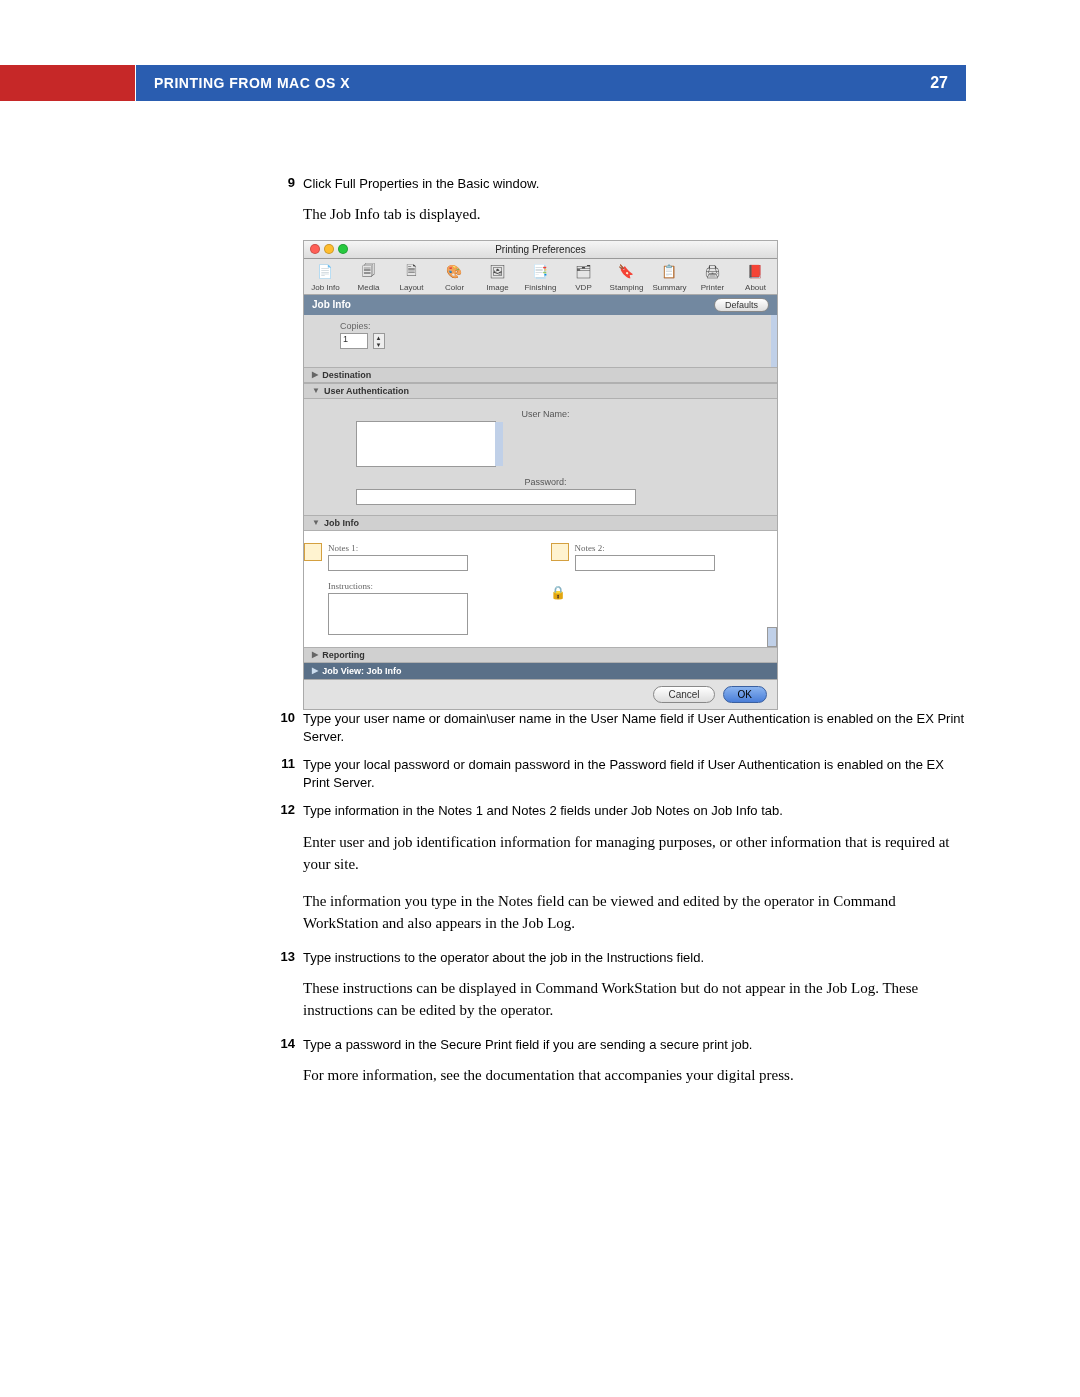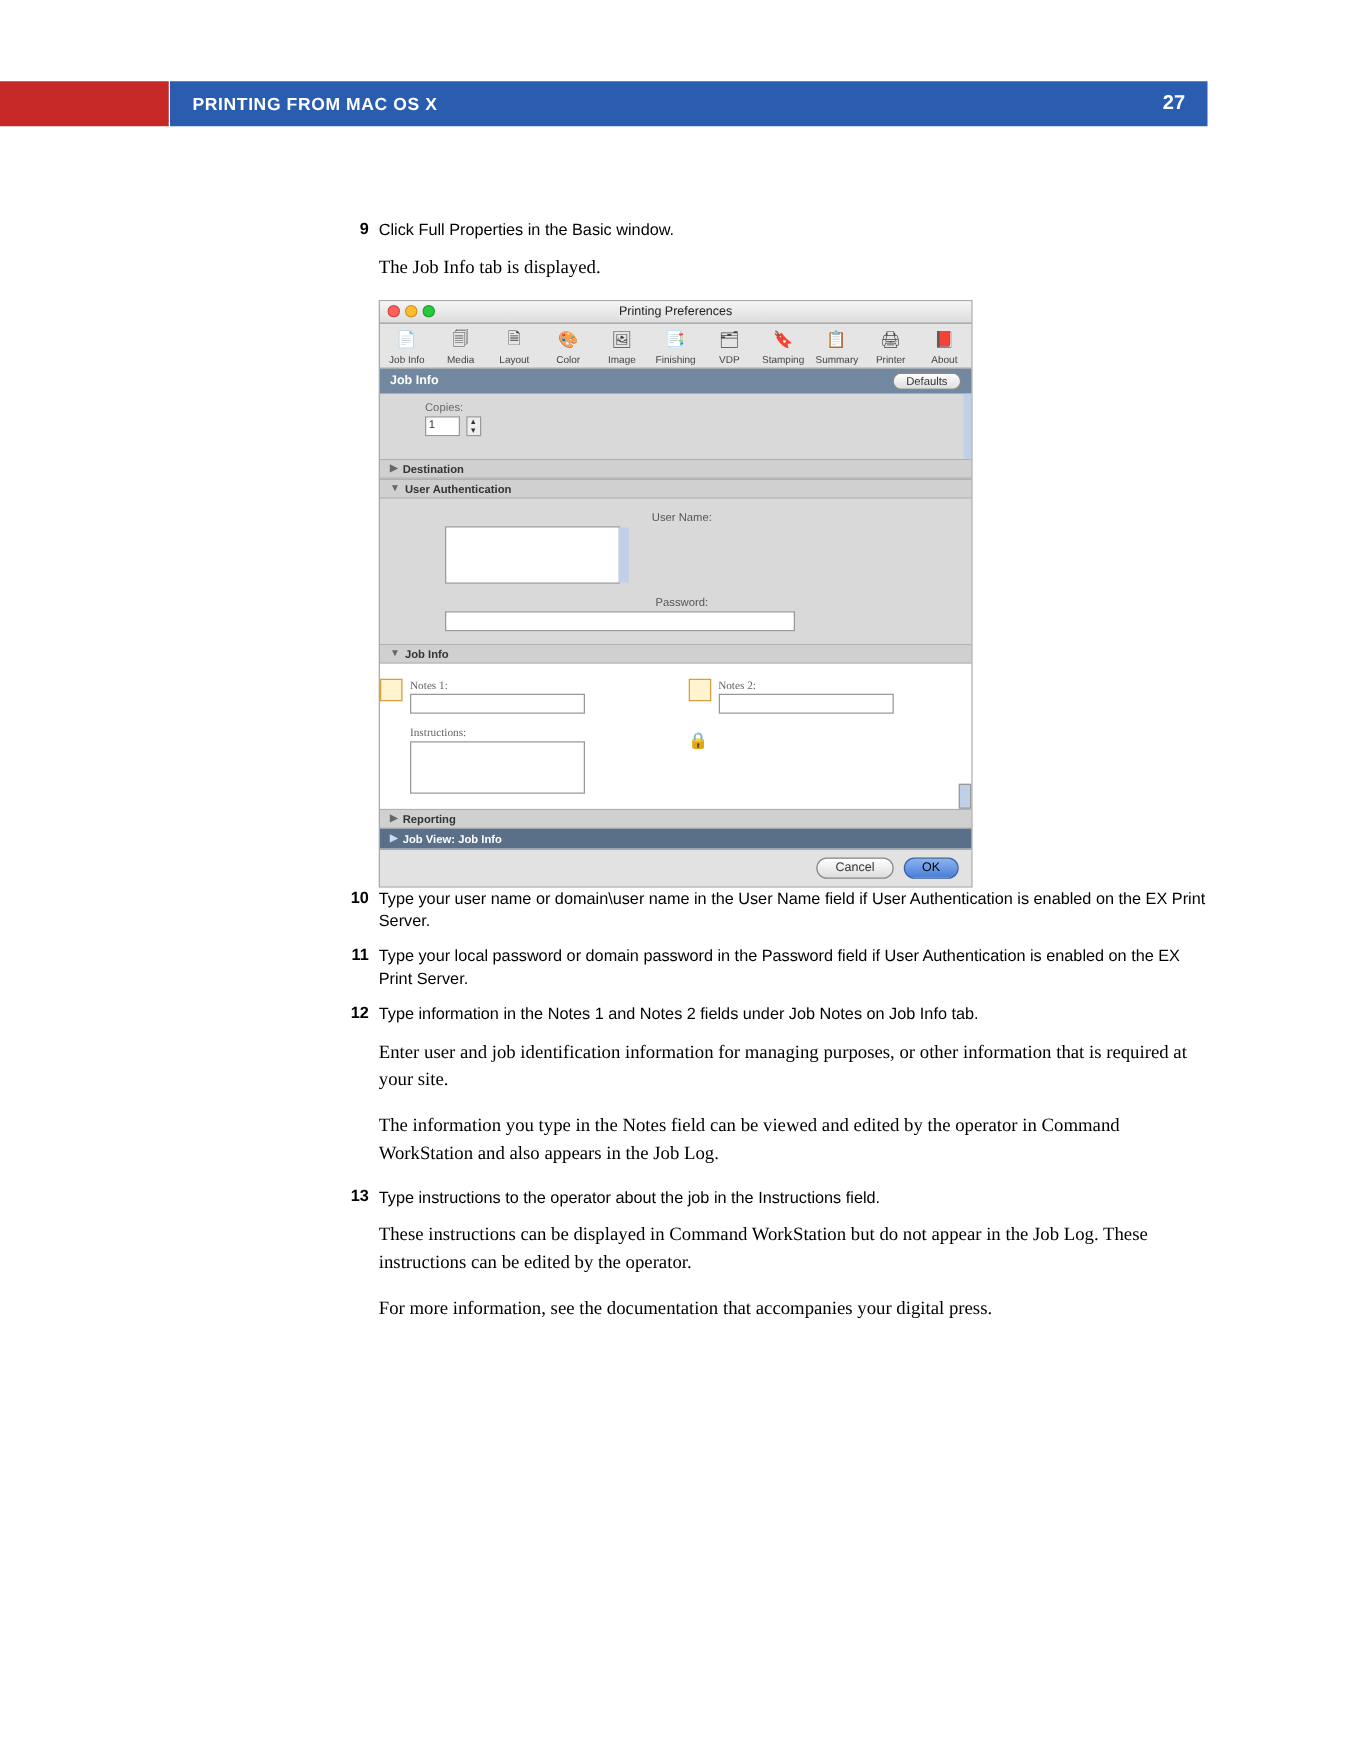--- a/index.html
+++ b/index.html
@@ -186,15 +186,19 @@
   </div>
   <div class="body-text">Enter user and job identification information for managing purposes, or other information that is required at your site.</div>
   <div class="body-text">The information you type in the Notes field can be viewed and edited by the operator in Command WorkStation and also appears in the Job Log.</div>
 
   <div class="step">
     <div class="step-num">13</div>
     <div class="step-text">Type instructions to the operator about the job in the Instructions field.</div>
   </div>
   <div class="body-text">These instructions can be displayed in Command WorkStation but do not appear in the Job Log. These instructions can be edited by the operator.</div>
 
+  <div class="step">
+    <div class="step-num">14</div>
+    <div class="step-text">Type a password in the Secure Print field if you are sending a secure print job.</div>
+  </div>
   <div class="body-text">For more information, see the documentation that accompanies your digital press.</div>
 
 </div>
 
 </body></html>

